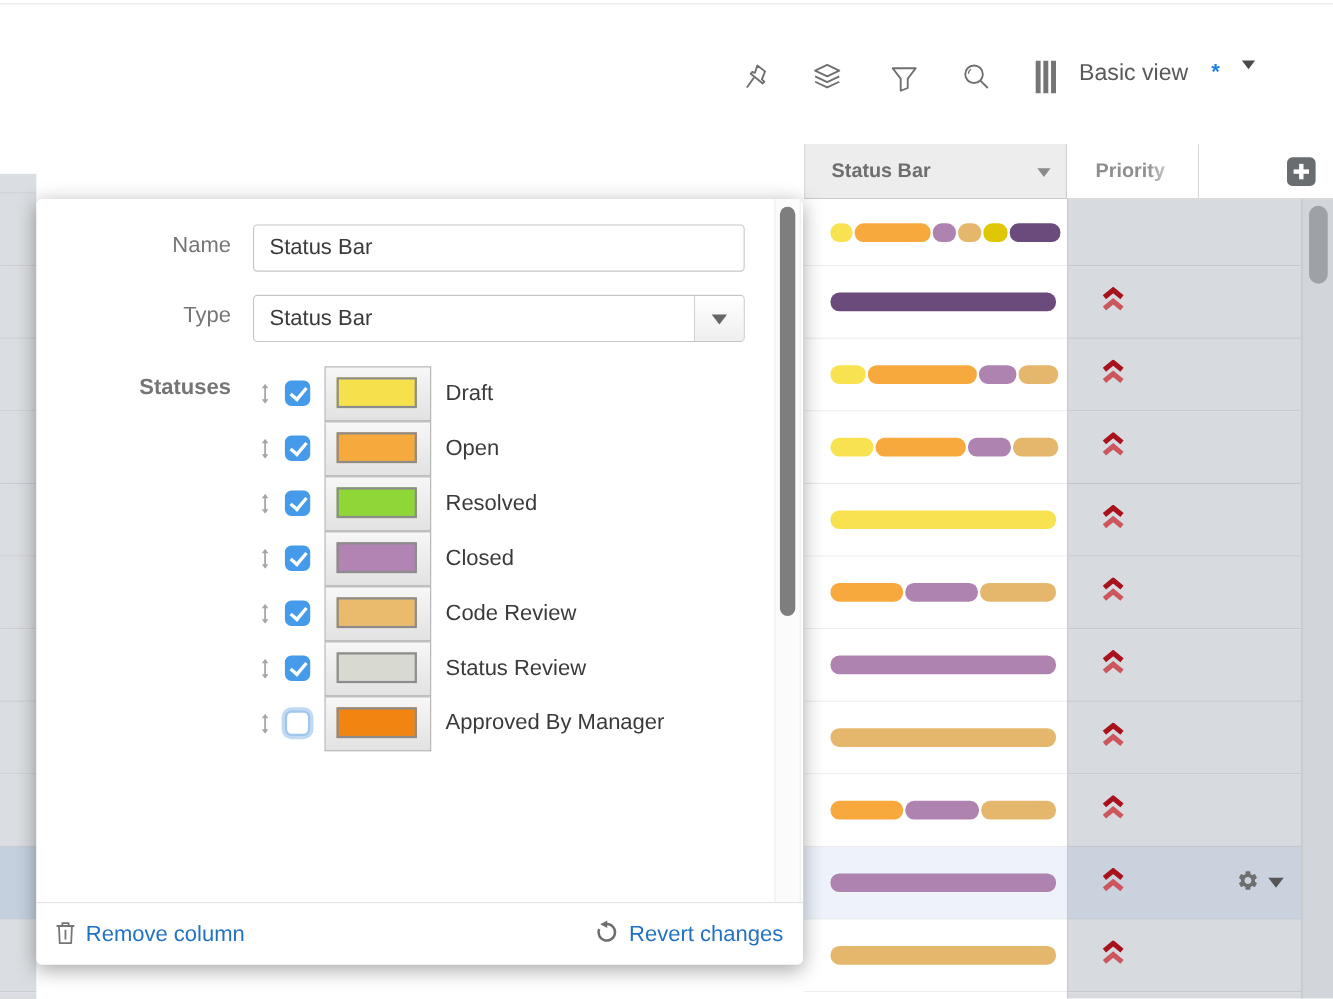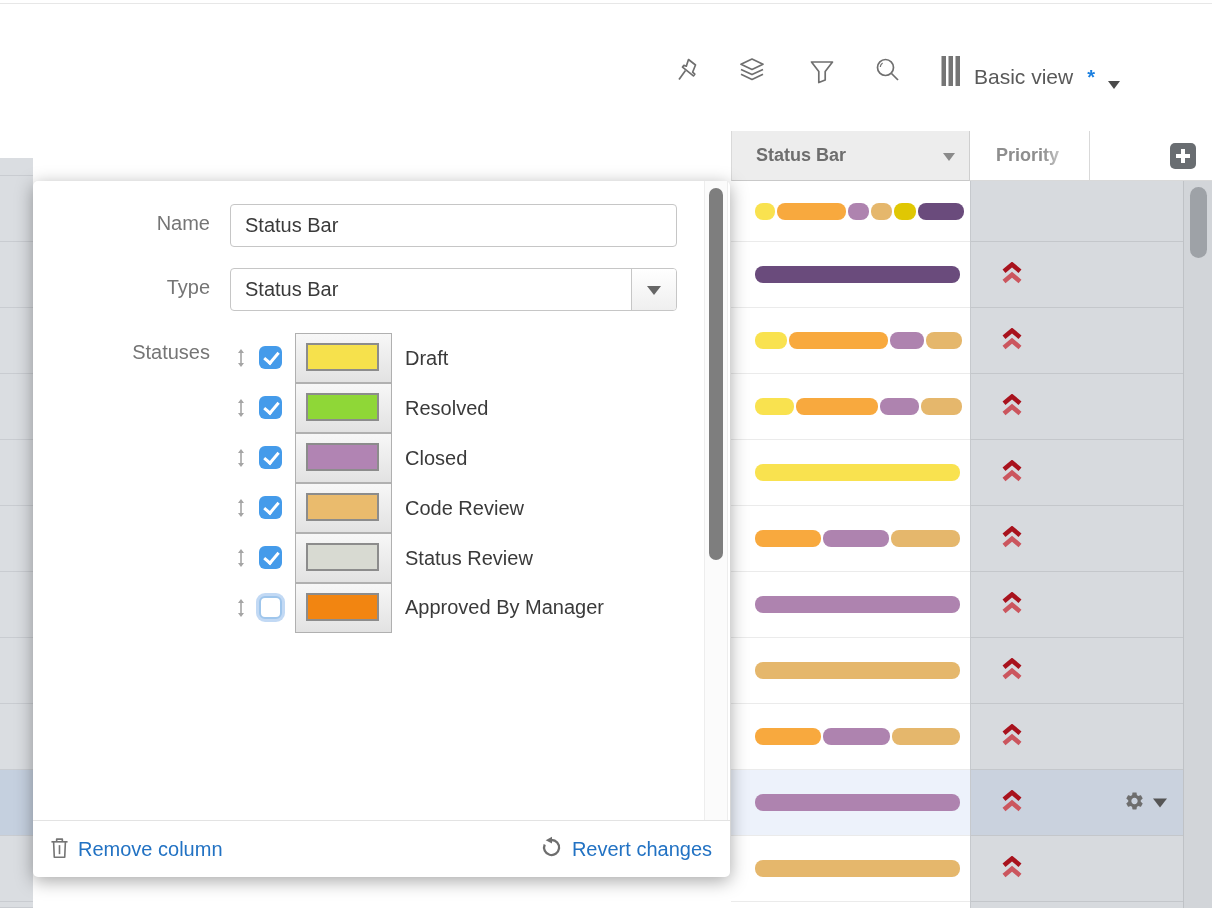--- a/index.html
+++ b/index.html
@@ -3,21 +3,21 @@
 <meta charset="utf-8">
 <style>
   html,body{margin:0;padding:0;background:#fff;}
   .screen{position:relative;width:1212px;height:908px;overflow:hidden;
           font-family:"Liberation Sans",sans-serif;background:#fff;}
   .abs{position:absolute;}
 
   
   .top-hairline{left:0;top:3px;width:100%;height:1px;background:#e7e7e7;}
   .tb-btn{width:34px;height:34px;display:flex;align-items:center;justify-content:center;cursor:pointer;background:none;border:none;padding:0;}
-  .view-btn{display:flex;align-items:flex-end;gap:13px;cursor:pointer;background:none;border:none;padding:0;}
+  .view-btn{display:flex;align-items:flex-start;gap:20px;cursor:pointer;background:none;border:none;padding:0;}
   .view-label{font-size:21px;color:#595959;}
   .view-star{color:#1c80e0;font-weight:bold;font-size:20px;vertical-align:6px;margin-left:1px;}
   .caret-down{width:0;height:0;border-left:6px solid transparent;border-right:6px solid transparent;border-top:8px solid #4a4a4a;}
 
   
   .dim-strip{left:0;top:158px;width:33px;height:750px;}
   .dim-row{box-sizing:border-box;border-bottom:1px solid #c9ccd1;background:#dadde1;}
   .dim-row.hl{background:#c5d0df;}
 
   
@@ -335,34 +335,46 @@
   </div>
 
   <div class="abs panel">
     <div class="f-label" style="top:31px;">Name</div>
     <input class="inp" style="top: 23px;" value="Status Bar">
     <div class="f-label" style="top:95px;">Type</div>
     <div class="sel" style="top:87px;">
       <span class="val">Status Bar</span>
       <span class="sel-caret-btn"></span>
     </div>
-    <div class="f-label" style="top:160px;">Statuses</div>
+    <div class="f-label" style="top:160px;font-weight:bold;">Statuses</div>
 
     <div class="status-list" id="status-list">
         <div class="s-row">
           <span class="s-handle"><svg width="10" height="18" viewBox="0 0 10 18">
               <path d="M5 3 V15" stroke="#a5a5a5" stroke-width="1.6"></path>
               <path d="M5 0 L8 4 H2 Z" fill="#a5a5a5"></path>
               <path d="M5 18 L8 14 H2 Z" fill="#a5a5a5"></path>
             </svg></span>
           <span class="cb on"></span>
           <span class="swatch">
             <span class="swatch-inner" style="background: rgb(246, 225, 76);"></span>
           </span>
           <span class="s-label">Draft</span>
+        </div>
+        <div class="s-row">
+          <span class="s-handle"><svg width="10" height="18" viewBox="0 0 10 18">
+              <path d="M5 3 V15" stroke="#a5a5a5" stroke-width="1.6"></path>
+              <path d="M5 0 L8 4 H2 Z" fill="#a5a5a5"></path>
+              <path d="M5 18 L8 14 H2 Z" fill="#a5a5a5"></path>
+            </svg></span>
+          <span class="cb on"></span>
+          <span class="swatch">
+            <span class="swatch-inner" style="background: rgb(246, 169, 60);"></span>
+          </span>
+          <span class="s-label">Open</span>
         </div>
         <div class="s-row">
           <span class="s-handle"><svg width="10" height="18" viewBox="0 0 10 18">
               <path d="M5 3 V15" stroke="#a5a5a5" stroke-width="1.6"></path>
               <path d="M5 0 L8 4 H2 Z" fill="#a5a5a5"></path>
               <path d="M5 18 L8 14 H2 Z" fill="#a5a5a5"></path>
             </svg></span>
           <span class="cb on"></span>
           <span class="swatch">
             <span class="swatch-inner" style="background: rgb(143, 215, 55);"></span>

